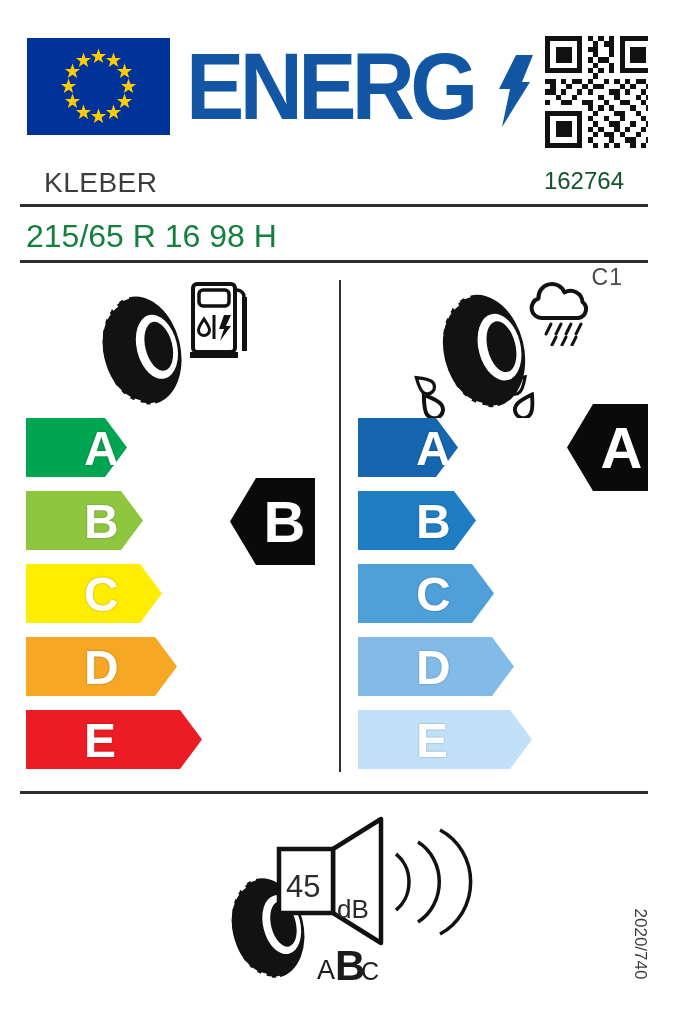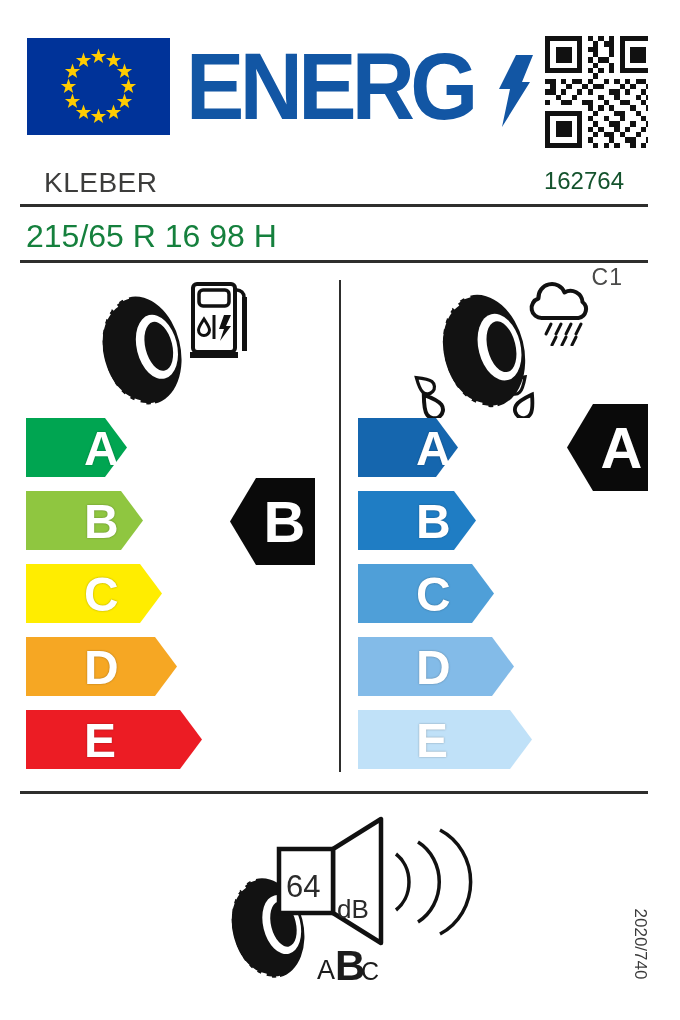--- a/index.html
+++ b/index.html
@@ -230,20 +230,20 @@
   <svg class="picto" id="noise-art" viewBox="0 0 300 200">
     <use href="#tire" x="42" y="70" width="92" height="112"></use>
     <path d="M153,47 L201,17 V141 L153,111 Z" fill="#fff" stroke="#111" stroke-width="4.5" stroke-linejoin="round"></path>
     <rect x="99" y="47" width="54" height="64" fill="#fff" stroke="#111" stroke-width="4.5"></rect>
     <g fill="none" stroke="#111" stroke-width="3.5">
       <path d="M216,52 a30,34 0 0 1 0,56"></path>
       <path d="M238,40 a42,46 0 0 1 0,80"></path>
       <path d="M260,28 a55,58 0 0 1 0,104"></path>
     </g>
   </svg>
-  <span class="nval">64</span>
+  <span class="nval">45</span>
   <span class="nunit">dB</span>
   <span class="ncls a">A</span>
   <span class="ncls b">B</span>
   <span class="ncls c">C</span>
 
   <span class="reg">2020/740</span>
 </div>
 
 </body></html>

